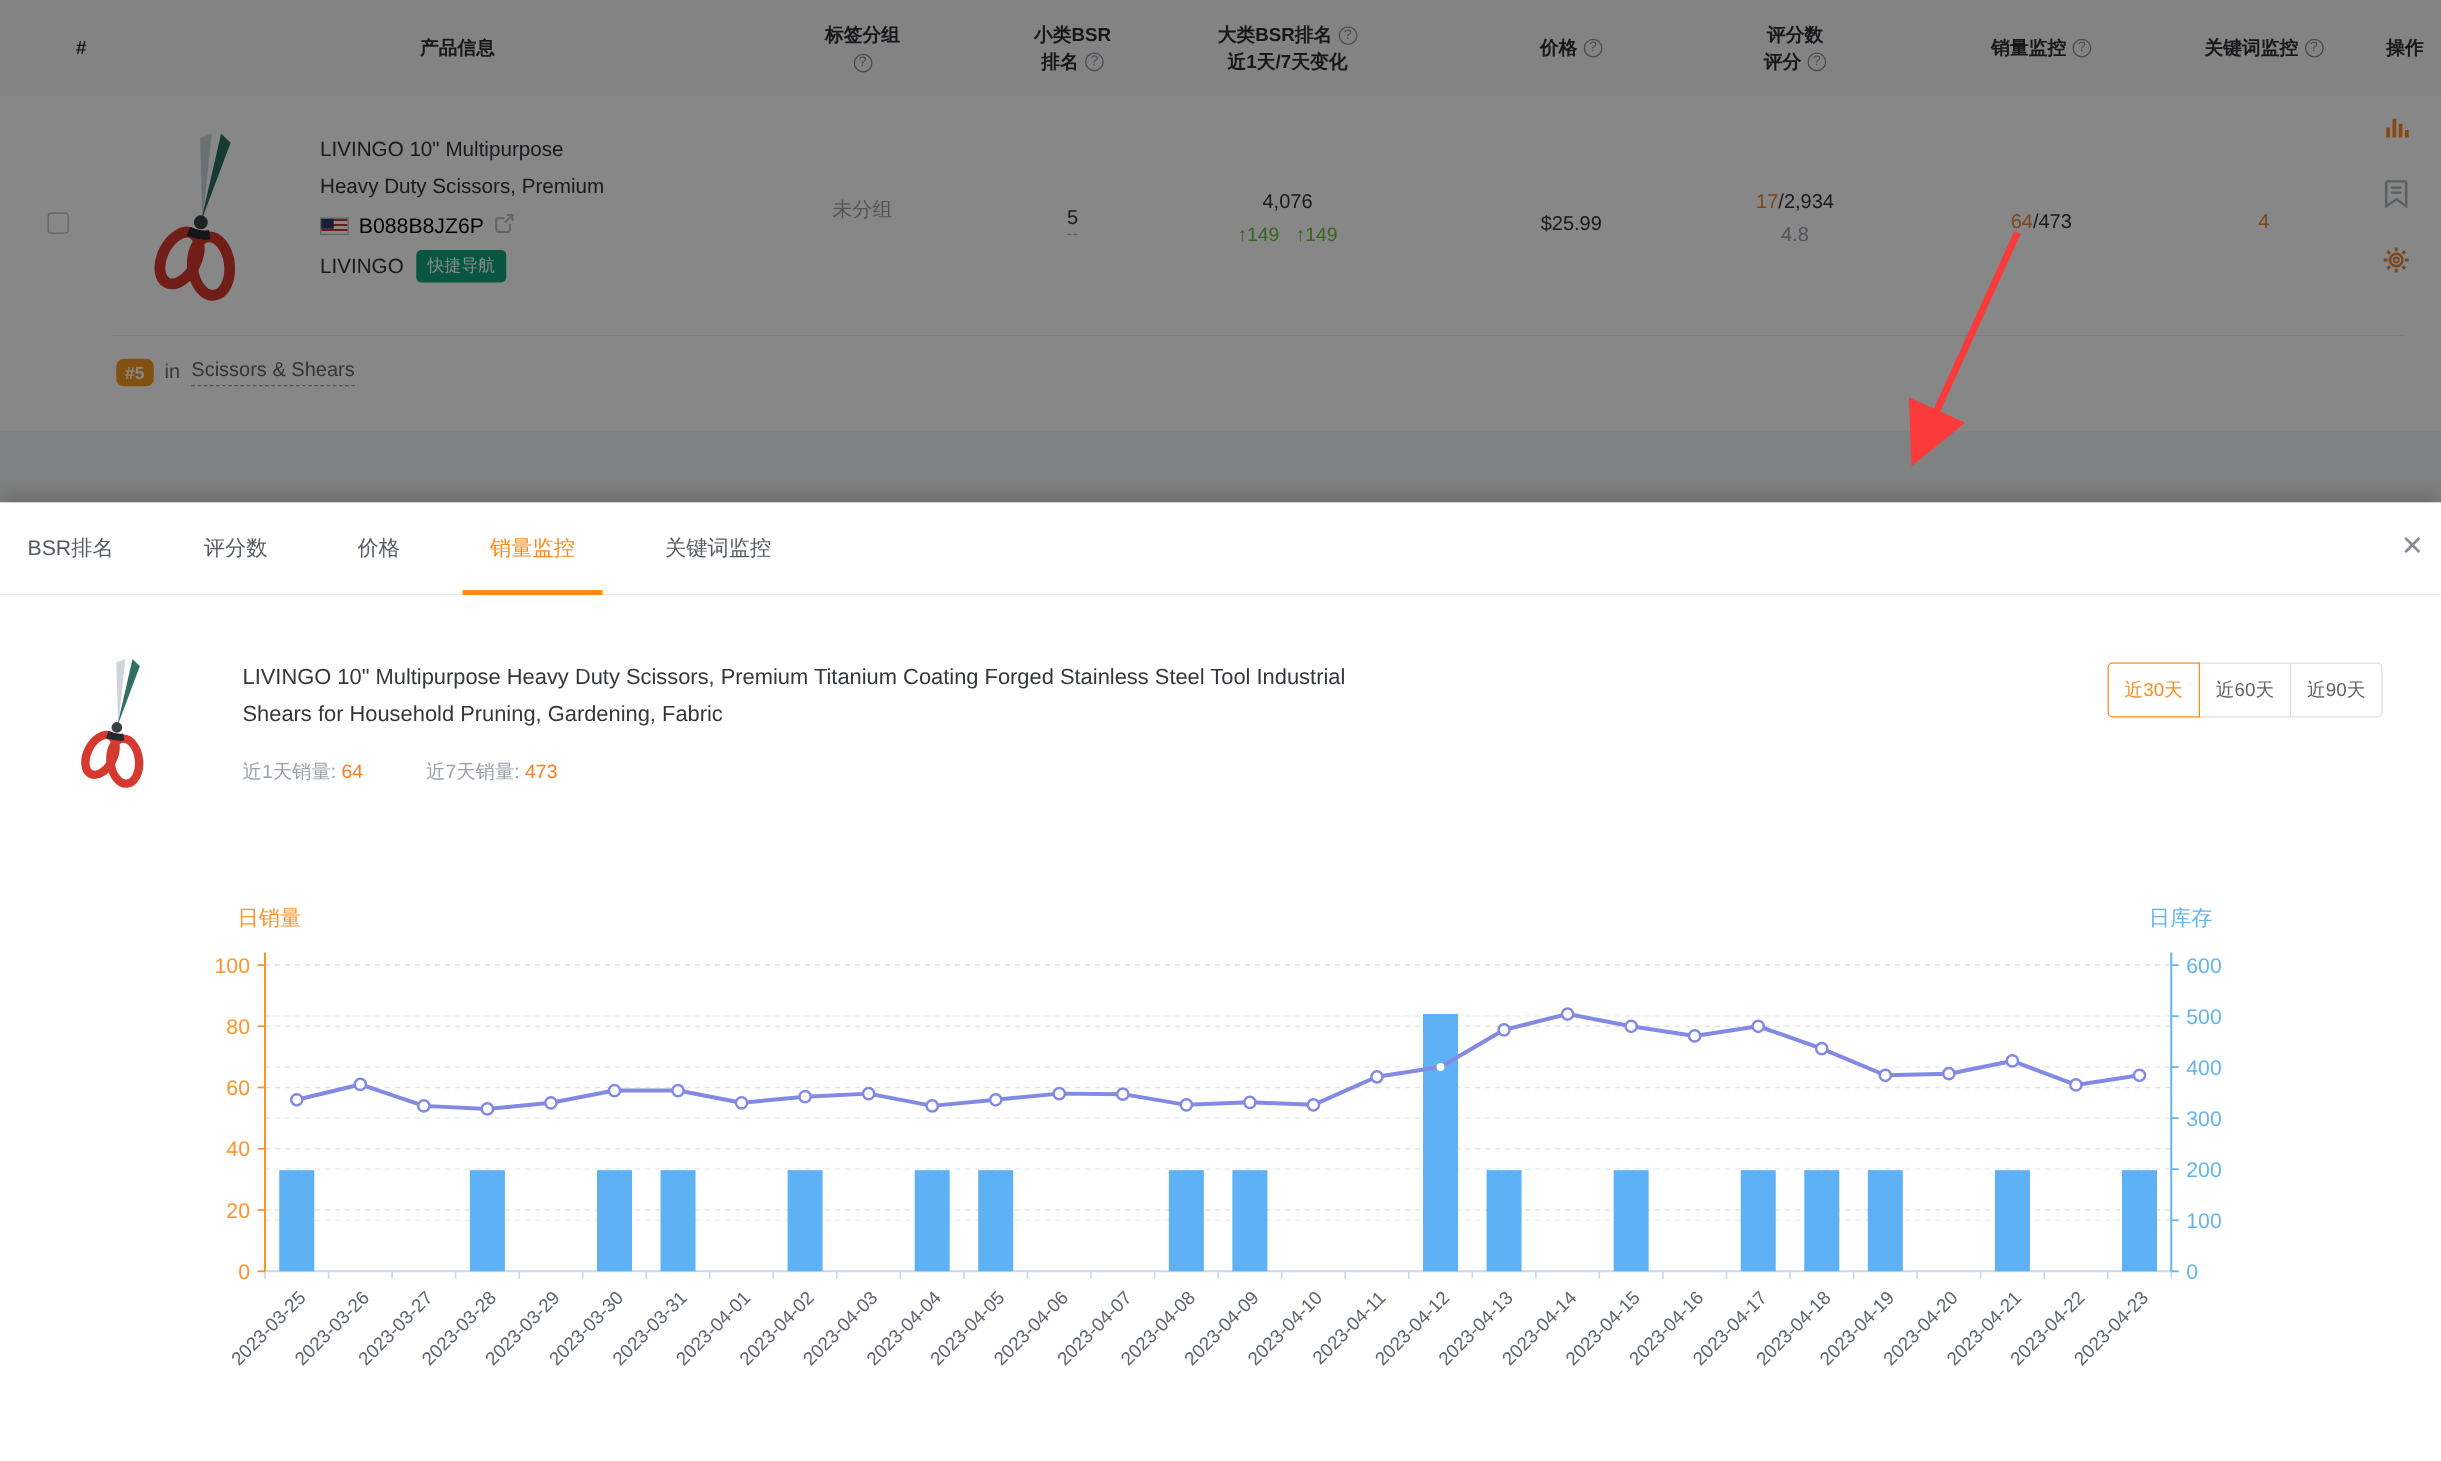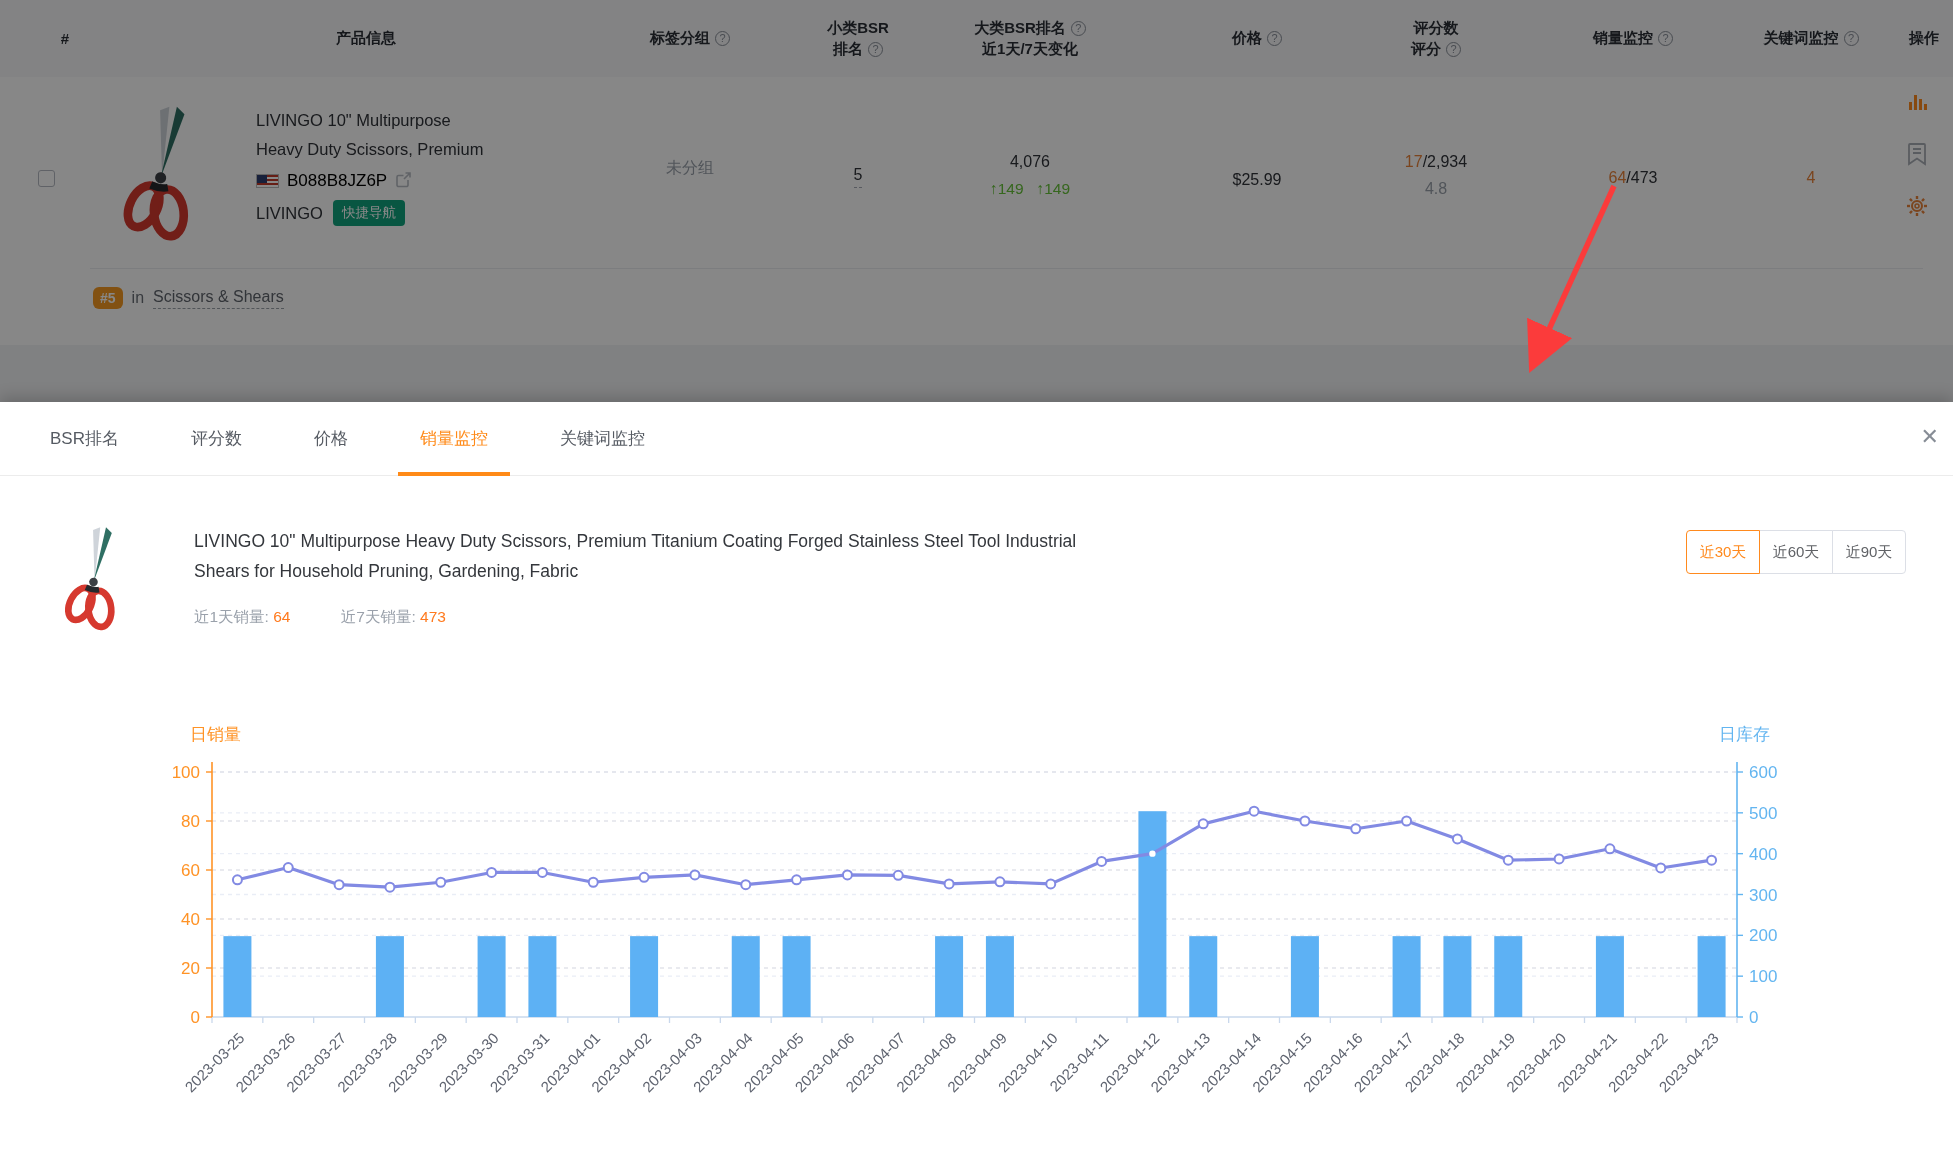--- a/index.html
+++ b/index.html
@@ -61,21 +61,21 @@
   
   #dim { position:absolute; left:0; top:0; width:1953px; height:402px;
     background:rgba(0,0,0,0.47); z-index:30; }
   #arrow-svg { position:absolute; left:0; top:0; width:1953px; height:1169px; z-index:40;
     pointer-events:none; }
 
   
   #modal { position:absolute; left:0; top:402px; width:1953px; height:767px; background:#fff;
     z-index:50; box-shadow:0 -5px 14px rgba(0,0,0,0.18); }
   #tabs { position:absolute; left:0; top:0; width:1953px; height:74px; border-bottom:1px solid #ececec;
-    display:flex; align-items:center; padding-left:28px; }
+    display:flex; align-items:center; }
   .tab { font-size:17px; color:#565b63; padding:0 22px; margin-right:28px; height:74px;
     display:flex; align-items:center; position:relative; cursor:pointer; }
   .tab.active { color:#ff8a18; }
   .tab.active::after { content:""; position:absolute; left:0; right:0; bottom:0; height:4px;
     background:#ff8a18; }
   #close-x { position:absolute; right:14px; top:24px; font-size:22px; font-weight:700;
     color:#878d96; cursor:pointer; line-height:1; }
 
   #mprod-img { position:absolute; left:58px; top:120px; width:70px; height:114px; }
   #mtitle { position:absolute; left:194px; top:124px; width:890px; font-size:17.5px; color:#34373c;
@@ -106,21 +106,21 @@
           <div class="hline">
             <span>#</span>
           </div>
         </div>
         <div class="hcell col2">
           <div class="hline">
             <span>产品信息</span>
           </div>
         </div>
         <div class="hcell col3 center">
-          <div class="hline" style="justify-content: flex-end;">
+          <div class="hline" style="justify-content: flex-end; flex-direction: column;">
             <span>标签分组</span>
             <span class="q">?</span>
           </div>
         </div>
         <div class="hcell col4 center">
           <div class="hline" style="justify-content: center;">
             <span>小类BSR</span>
           </div>
           <div class="hline" style="justify-content: center;">
             <span>排名</span>

